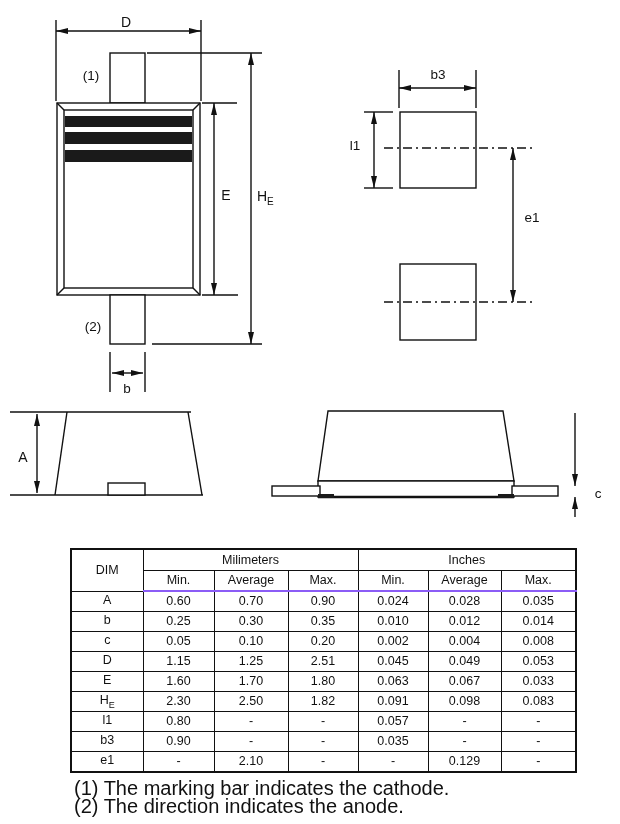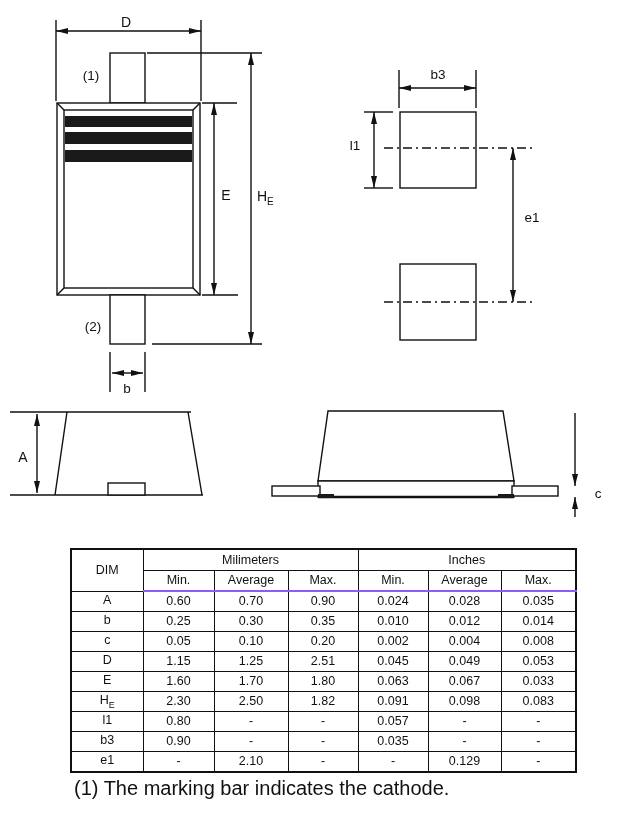--- a/index.html
+++ b/index.html
@@ -228,15 +228,16 @@
           <td>-</td>
           <td>-</td>
           <td>0.129</td>
           <td>-</td>
         </tr>
   </tbody>
     </table>
 
   <div id="notes">
     <div>(1) The marking bar indicates the cathode.</div>
+    <div>(2) The direction indicates the anode.</div>
   </div>
 
 </div>
 
 </body></html>

